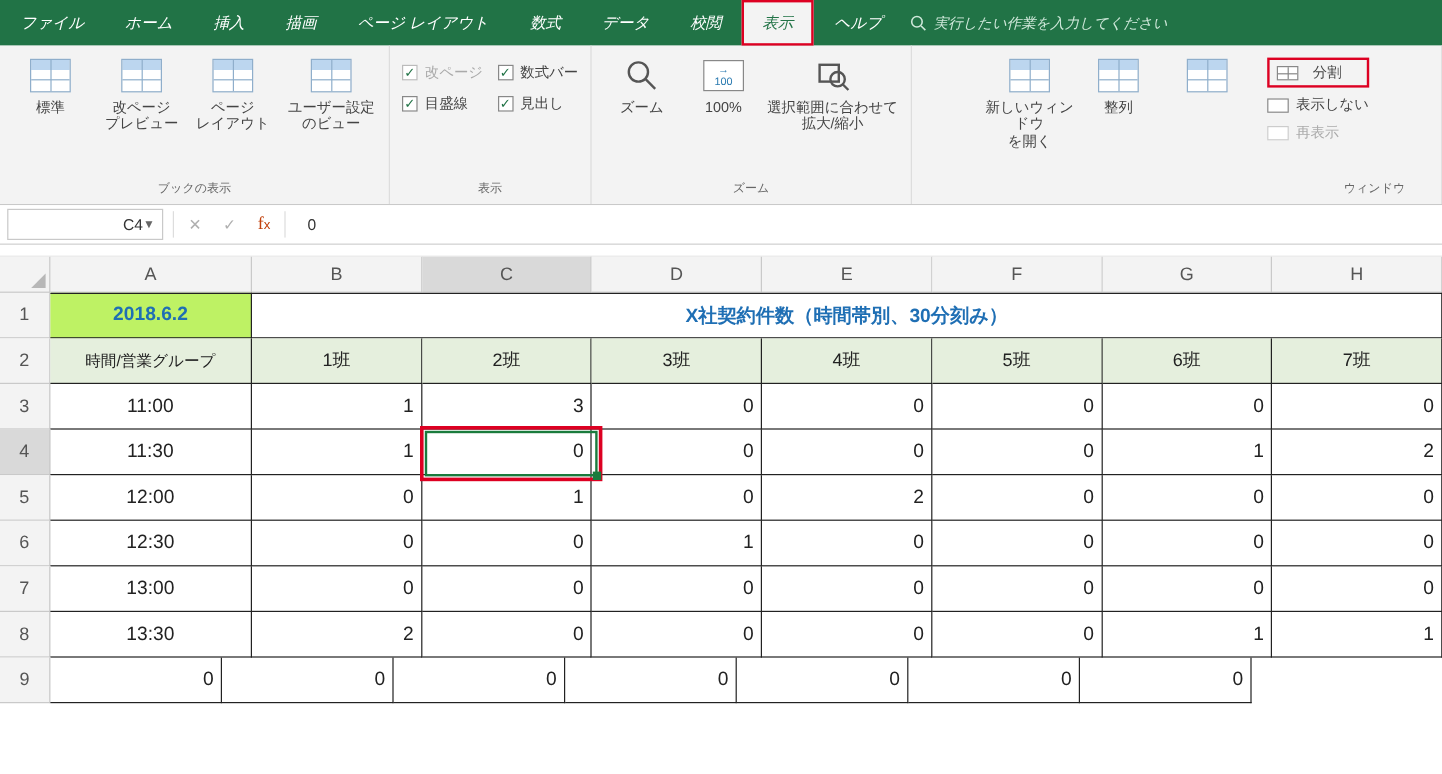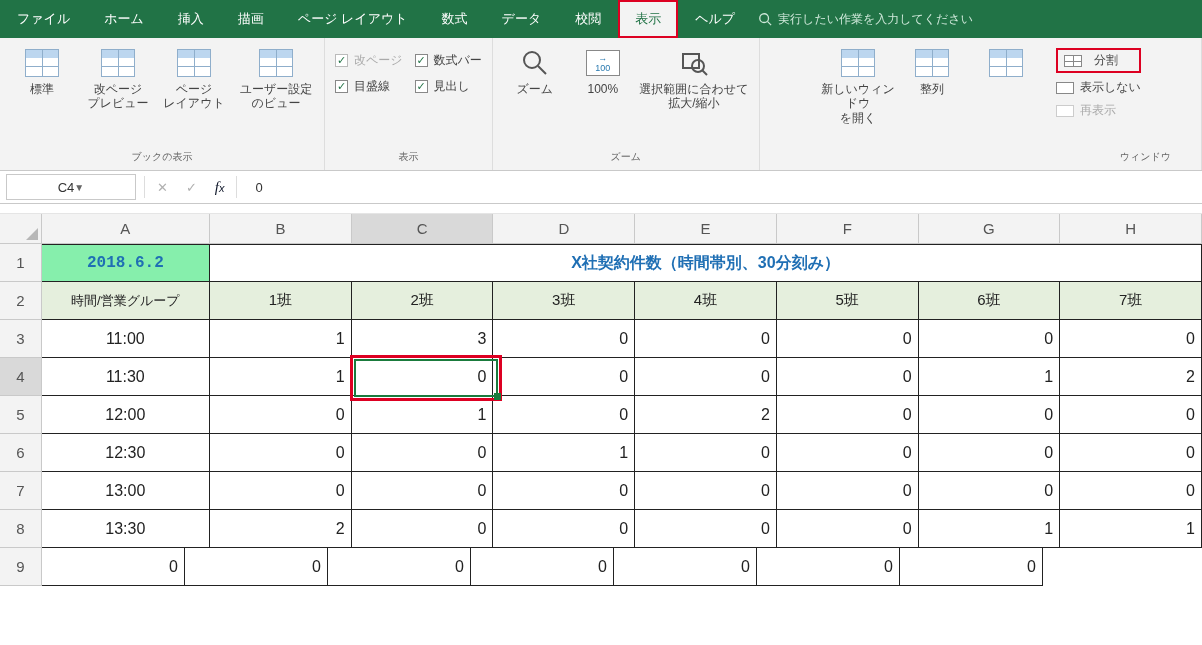--- a/index.html
+++ b/index.html
@@ -1,19 +1,19 @@
 <!DOCTYPE html>
 <html><head>
 <meta charset="utf-8">
 <style>
 * { box-sizing: border-box; margin: 0; padding: 0; font-family: "Meiryo", "MS PGothic", sans-serif; }
 body { background: #fff; width: 1202px; height: 645px; overflow: hidden; }
 
 
-.menubar { background: #217346; color: #fff; height: 38px; display: flex; align-items: center; font-size: 13px; }
+.menubar { background: #217346; color: #fff; height: 38px; display: flex; align-items: center; font-size: 13px; font-style: italic; }
 .menubar .tab { padding: 0 17px; height: 38px; display: flex; align-items: center; cursor: pointer; }
 .menubar .tab.active { background: #f3f3f3; color: #217346; border: 2px solid #d02; padding: 0 15px; }
 .menubar .search-box { display: flex; align-items: center; color: #cfe8da; margin-left: 6px; gap: 6px; font-size: 12px; }
 .menubar .search-box svg { width: 14px; height: 14px; }
 
 
 .ribbon { background: #f3f3f3; border-bottom: 1px solid #c9c9c9; height: 133px; display: flex; font-size: 12px; color: #444; }
 .ribbon-group { display: flex; flex-direction: column; align-items: center; padding: 4px 10px 0 10px; border-right: 1px solid #ddd; }
 .ribbon-group .controls { display: flex; align-items: flex-start; flex: 1; gap: 12px; }
 .ribbon-group .group-label { font-size: 10px; color: #666; padding: 4px 0 6px 0; }
@@ -39,40 +39,40 @@
 .gicon { width: 34px; height: 28px; background: linear-gradient(#bcd6ef 8px,#fff 8px); border: 1px solid #8faecb; position:relative; }
 .gicon::before, .gicon::after { content:""; position:absolute; background:#8faecb; }
 .gicon::before { width:100%; height:1px; top:16px; left:0; }
 .gicon::after  { width:1px; height:100%; left:16px; top:0; }
 
 .zicon { width:28px; height:28px; }
 .arr-ico { width:34px; height:26px; border:1px solid #888; background:#fff; display:flex; align-items:center; justify-content:center; color:#2a7ab0; font-size:16px; }
 
 
 .fxrow { height: 33px; display:flex; align-items:center; border-bottom:1px solid #c9c9c9; background:#fff; font-size: 13px; }
-.namebox { width: 130px; height: 26px; border:1px solid #c9c9c9; margin:0 8px 0 6px; display:flex; align-items:center; padding:0 6px; color:#333; justify-content:center; }
+.namebox { width: 130px; height: 26px; border:1px solid #c9c9c9; margin:0 8px 0 6px; display:flex; align-items:center; padding:0 6px; color:#333; justify-content:flex-end; }
 .namebox .dd { color:#666; font-size:10px; }
 .fx-icons { display:flex; align-items:center; gap:18px; color:#b0b0b0; padding:0 12px; }
-.fx-icons .fx { font-style: italic; color:#0f172a; font-family: "Times New Roman", serif; font-size: 15px; }
+.fx-icons .fx { color:#c2410c; font-family: "Times New Roman", serif; font-size: 15px; }
 .fx-sep { width:1px; height:22px; background:#ddd; }
 .fx-val { padding-left: 18px; color:#333; }
 
 
 .sheet { position: relative; }
 .colhdrs { display:flex; height:30px; }
 .corner { width:42px; height:30px; background:#f3f3f3; border-right:1px solid #c9c9c9; border-bottom:1px solid #c9c9c9; position:relative; }
 .corner::after { content:""; position:absolute; right:3px; bottom:3px; width:0; height:0; border-left:12px solid transparent; border-bottom:12px solid #b7b7b7; }
 .ch { background:#f3f3f3; border-right:1px solid #c9c9c9; border-bottom:1px solid #c9c9c9; text-align:center; font-size:15px; color:#555; display:flex; align-items:center; justify-content:center; }
 .ch.sel { background:#d9d9d9; }
 .row { display:flex; }
 .rh { width:42px; background:#f3f3f3; border-right:1px solid #c9c9c9; border-bottom:1px solid #c9c9c9; text-align:center; font-size:15px; color:#555; display:flex; align-items:center; justify-content:center; }
 .rh.sel { background:#d9d9d9; }
 .cell { border-right:1px solid #222; border-bottom:1px solid #222; display:flex; align-items:center; font-size:16px; color:#222; padding:0 6px; }
 .cell.hdr { background:#e5efdd; justify-content:center; font-size:15px; }
-.cell.date { color:#1f6fb4; font-weight:600; justify-content:center; background:#86efac;font-family:Liberation Mono, monospace; }
+.cell.date { color:#1f6fb4; font-weight:600; justify-content:center; background:#bef264; }
 .cell.title{ color:#1f6fb4; font-weight:600; justify-content:center; background:#fff; border-left:none; }
 .cell.time { justify-content:center; }
 .cell.num  { justify-content:flex-end; }
 .row .cell:first-of-type { border-left:1px solid #222; }
 .row.first .cell { border-top:1px solid #222; }
 
 
 .cw-a { width: 170px; }
 .cw   { width: 143px; }
 

